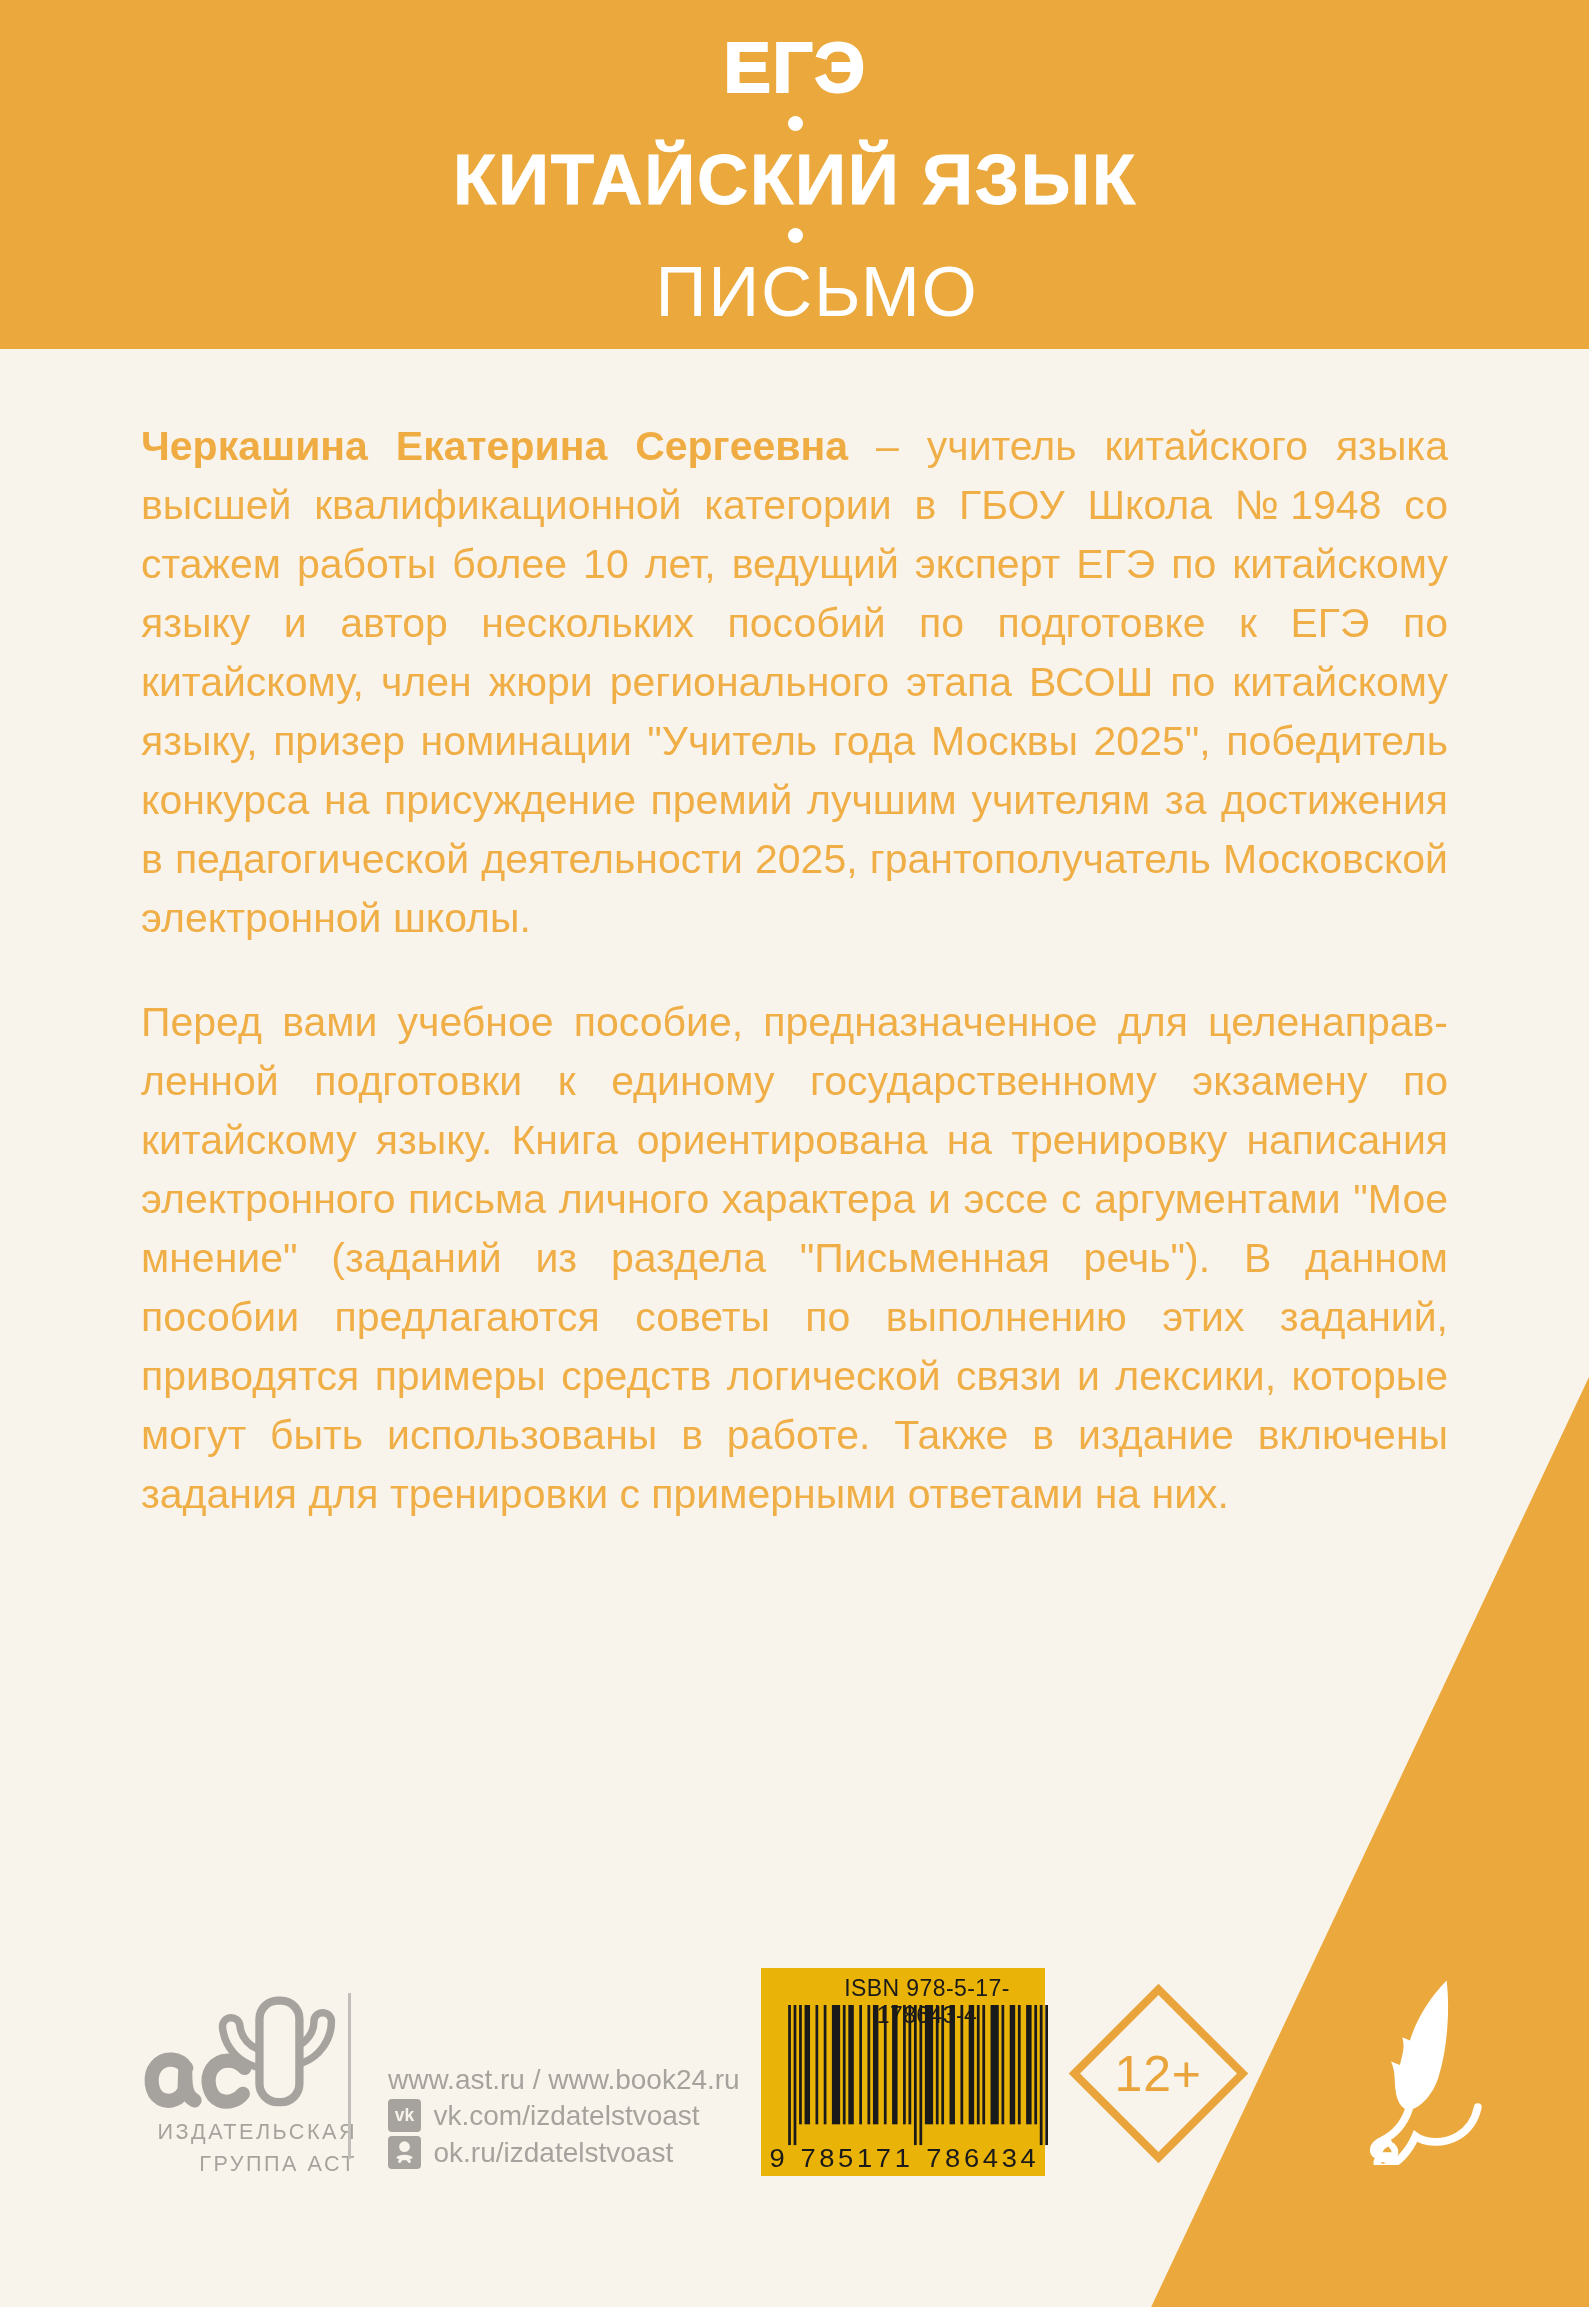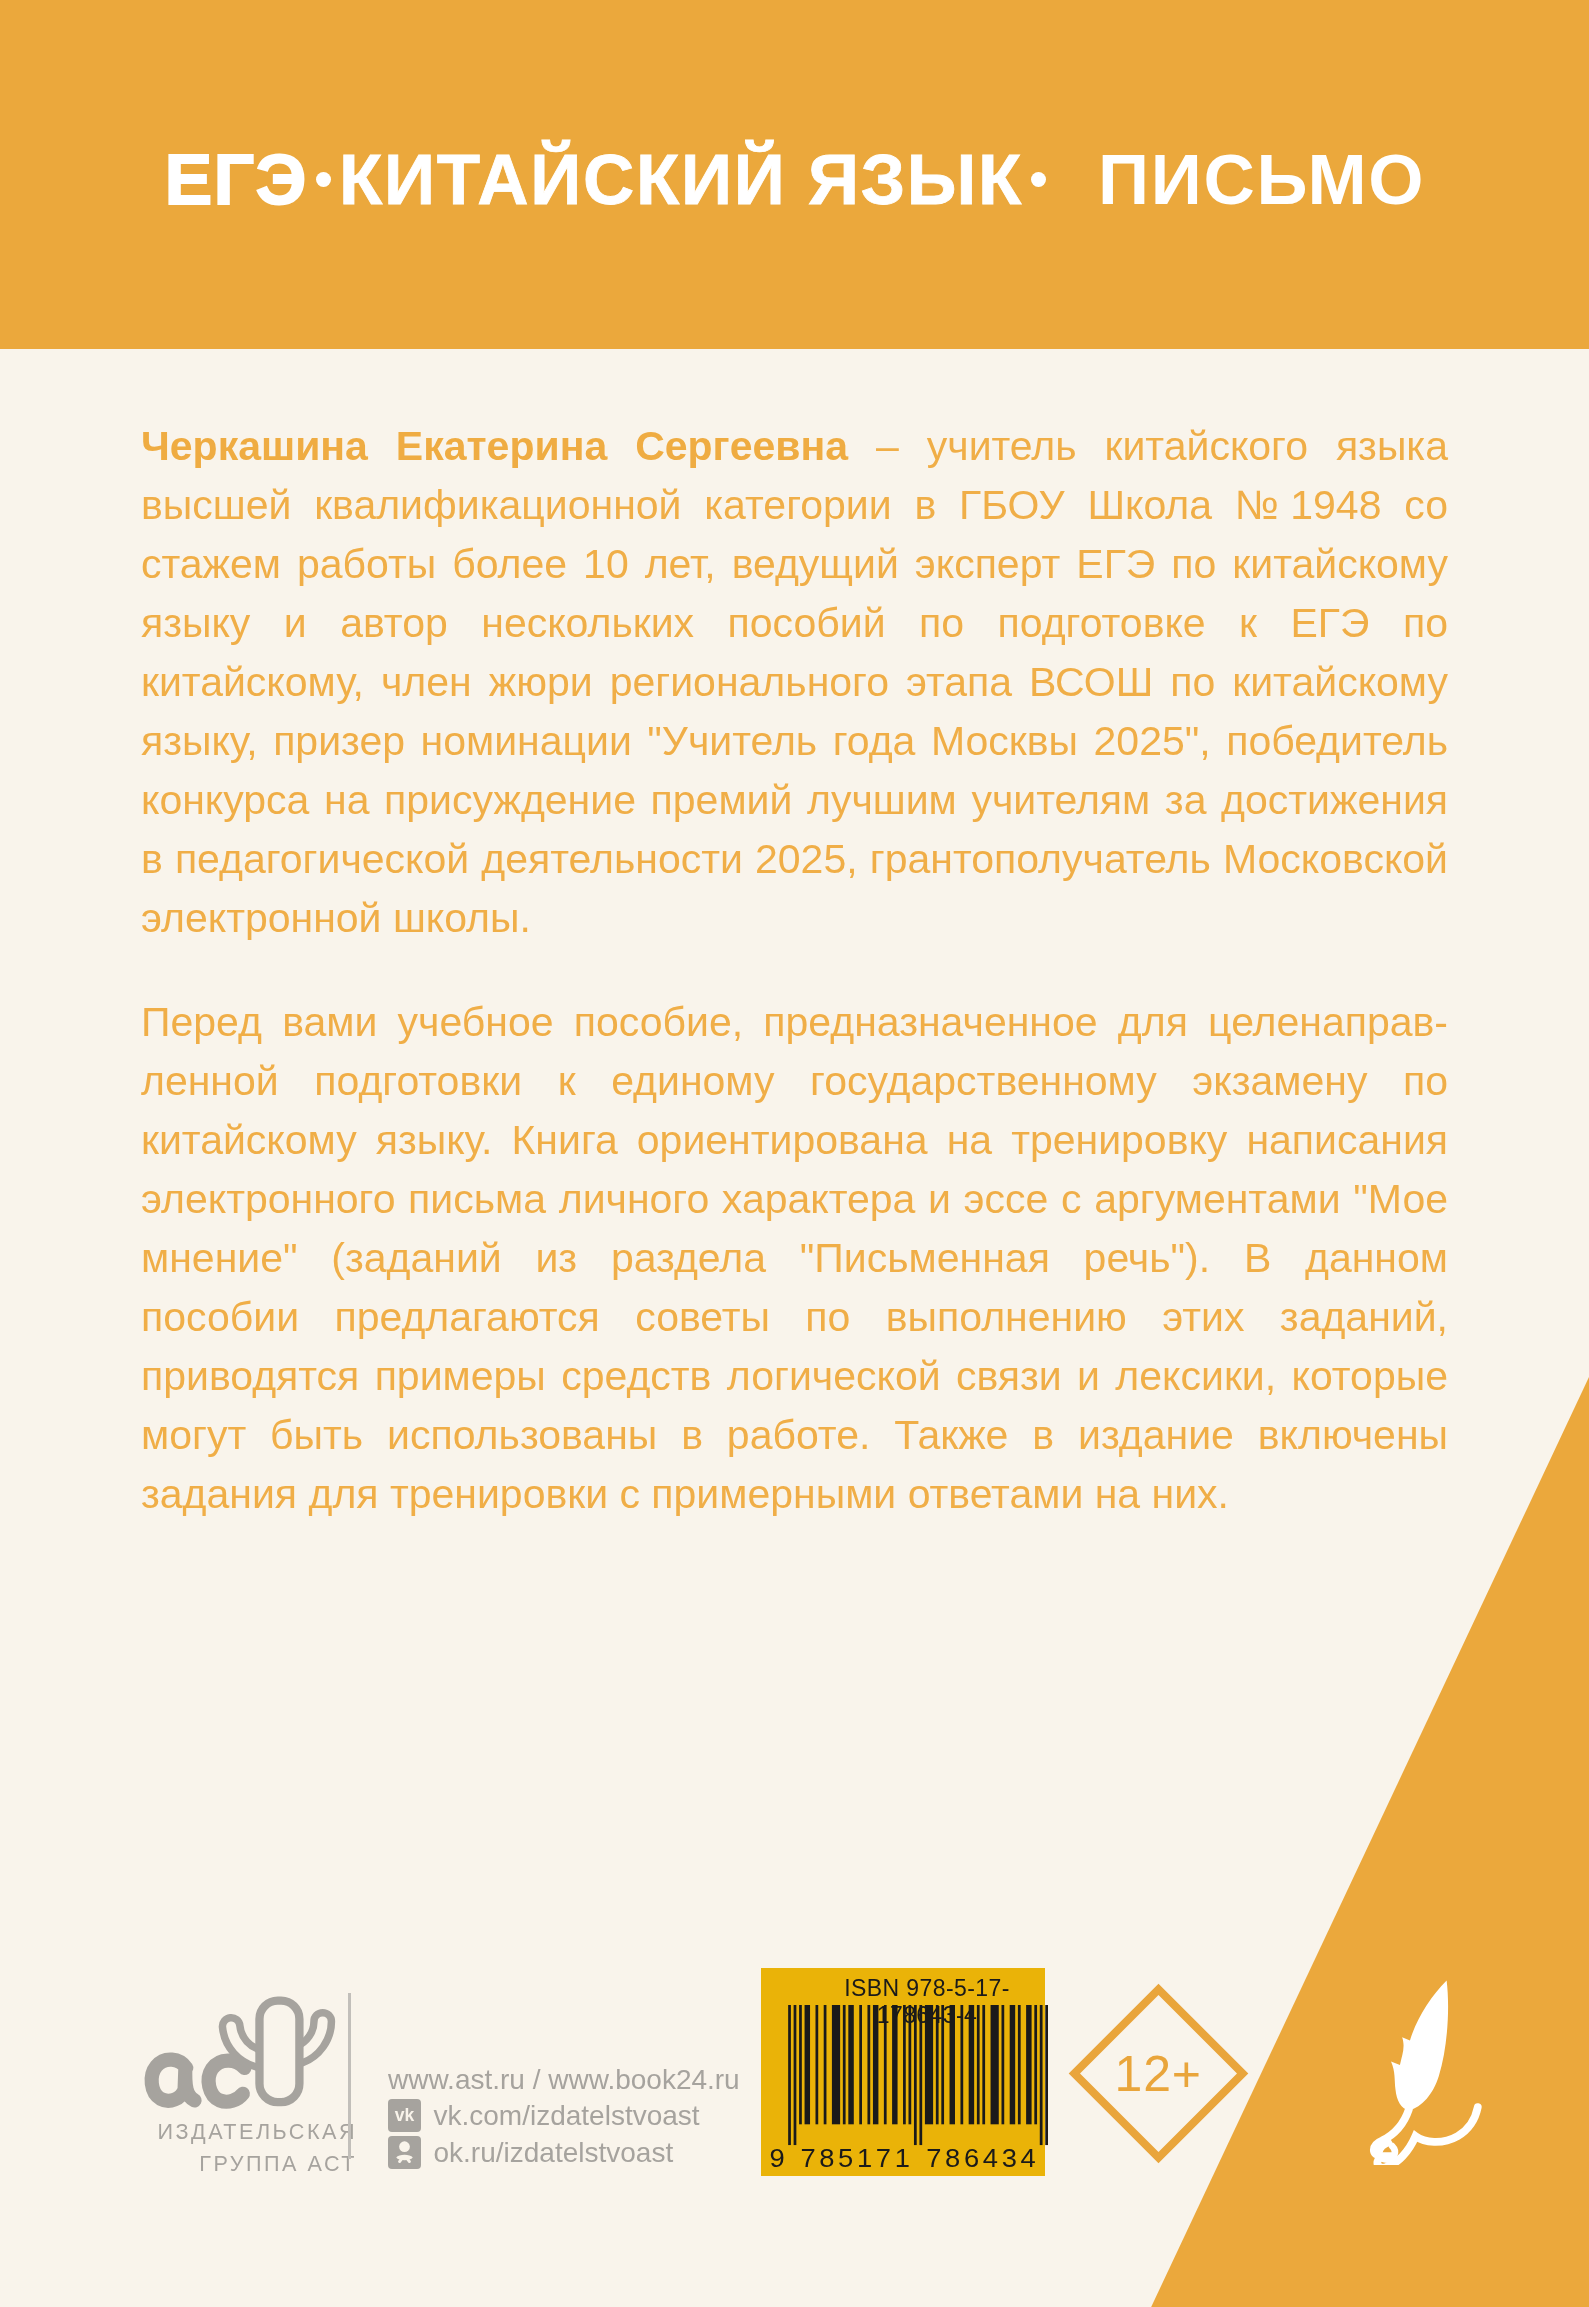--- a/index.html
+++ b/index.html
@@ -12,25 +12,25 @@
   }
   
   .top-band{
     position:absolute;left:0;top:0;width:100%;height:349px;
     background:#EBA83C;
     display:flex;align-items:center;justify-content:center;
   }
   .title{
     display:flex;align-items:center;gap:8px;
     color:#FFFFFF;font-size:71px;letter-spacing:1.7px;
-    padding-top:10px;white-space:nowrap;
+    padding-top:10px;white-space:nowrap;flex-direction:column;
   }
   .t-heavy{font-weight:700;-webkit-text-stroke:2.1px #FFFFFF;}
   .t-bold{font-weight:700;-webkit-text-stroke:0.8px #FFFFFF;}
-  .t-light{font-weight:700;margin-left:44px;}
+  .t-light{font-weight:400;margin-left:44px;}
   .dot{width:15px;height:15px;border-radius:50%;background:#FFFFFF;flex:0 0 auto;}
 
   
   .wedge{
     position:absolute;left:0;top:0;width:1590px;height:2307px;
     background:#EBA83C;
     clip-path:polygon(100% 59.6%, 100% 100%, 72.4% 100%);
     z-index:1;
   }
 

